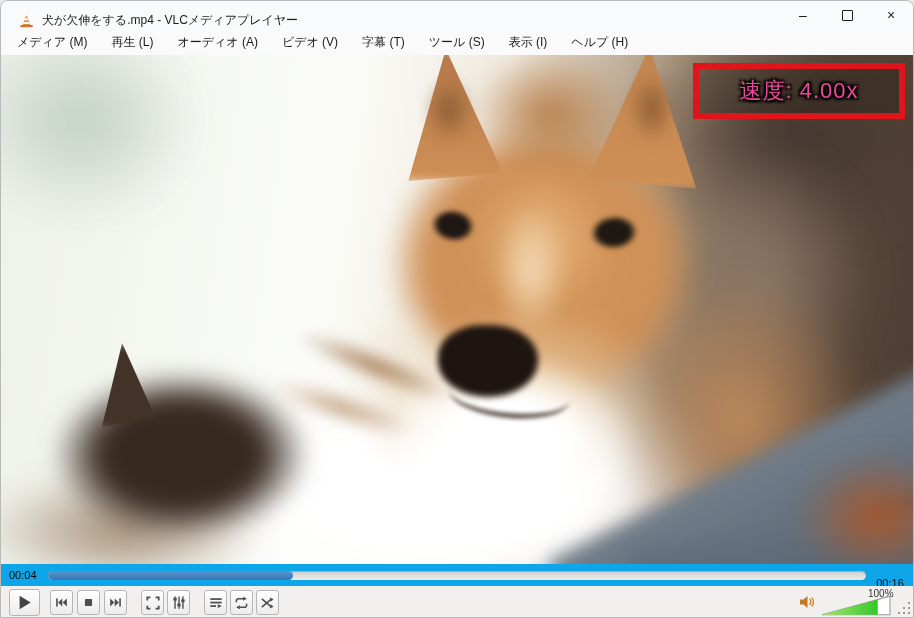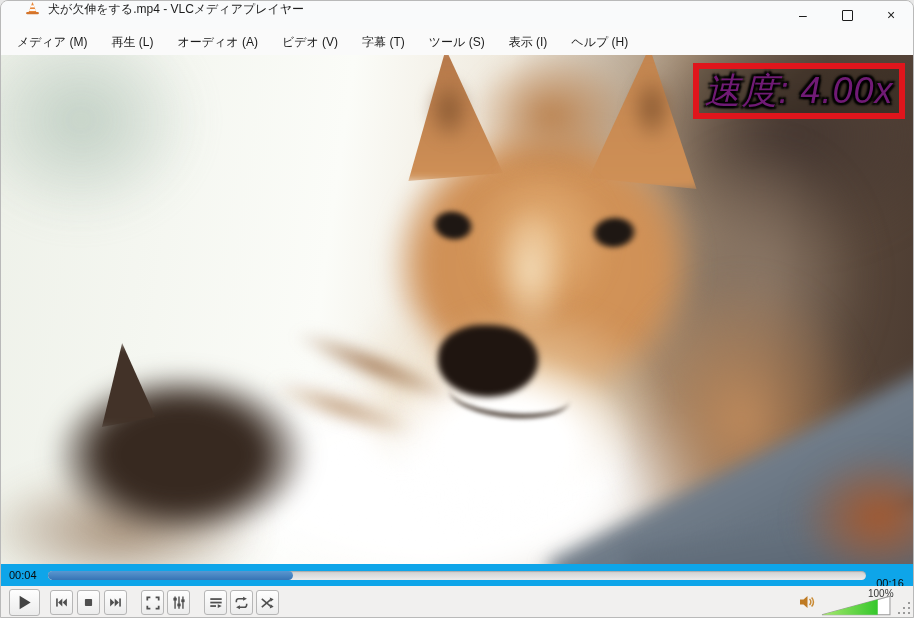--- a/index.html
+++ b/index.html
@@ -1,20 +1,20 @@
 <!DOCTYPE html>
 <html><head>
 <meta charset="utf-8">
 <style>
   html,body{margin:0;padding:0;background:#e8e8e8;font-family:"Liberation Sans","DejaVu Sans",sans-serif;}
   .window{position:relative;width:914px;height:618px;box-sizing:border-box;border:1px solid #b9b9b9;
     border-radius:8px 8px 0 0;background:#f1f0ef;overflow:hidden;}
   
   .titlebar{position:absolute;top:0;left:0;right:0;height:28px;background:#f9fafb;
-    display:flex;align-items:flex-start;padding-left:24px;box-sizing:border-box;}
+    display:flex;align-items:flex-end;padding-left:18px;box-sizing:border-box;}
   .cone{width:15px;height:15px;flex:0 0 auto;}
   .title{font-size:12px;color:#1c1c1c;margin-left:8px;white-space:nowrap;}
   .wincontrols{margin-left:auto;display:flex;height:100%;}
   .winbtn{width:44px;height:100%;display:flex;align-items:center;justify-content:center;
     font-size:14px;color:#1c1c1c;}
   .maxbox{width:9px;height:9px;border:1px solid #1c1c1c;border-radius:1px;}
   
   .menubar{position:absolute;top:28px;left:0;right:0;height:26px;background:#fafafa;
     display:flex;align-items:center;padding-left:4px;box-sizing:border-box;}
   .menuitem{font-size:12px;color:#1a1a1a;padding:4px 12px;white-space:nowrap;}
@@ -47,22 +47,22 @@
   .eyeR{left:589px;top:160px;width:48px;height:35px;border-radius:50%;background:radial-gradient(closest-side,#1e1713 65%,rgba(30,23,19,0));filter:blur(2px);transform:rotate(-4deg);}
   .nose{left:437px;top:270px;width:100px;height:72px;border-radius:48% 52% 55% 55%;background:#1f1510;filter:blur(3px);}
   .mouth{left:447px;top:316px;width:122px;height:42px;border-bottom:5px solid rgba(42,27,16,.78);border-radius:0 0 55% 65%;filter:blur(2px);transform:rotate(4deg);}
   .denimA{left:545px;top:395px;width:470px;height:112px;background:linear-gradient(#727e8b,#5f6b78);filter:blur(9px);transform:rotate(-27deg);}
   .denimB{left:630px;top:468px;width:340px;height:92px;background:linear-gradient(#66727f,#525e6b);filter:blur(9px);transform:rotate(-9deg);}
   .orangeBR{left:795px;top:398px;width:165px;height:128px;background:radial-gradient(closest-side,#a8582b,rgba(168,88,43,0));filter:blur(12px);}
   
   .osd-box{position:absolute;top:8px;right:8px;width:212px;height:56px;box-sizing:border-box;
     border:6px solid #e0151c;display:flex;align-items:center;justify-content:center;
     background:rgba(24,15,8,.30);}
-  .osd-text{font-size:36px;color:#701a75;letter-spacing:1px;
-    text-shadow:-2px -2px 2px #000,2px -2px 2px #000,-2px 2px 2px #000,2px 2px 2px #000,0 0 4px #000;font-style:italic;}
+  .osd-text{font-size:22px;color:#ec4899;letter-spacing:1px;
+    text-shadow:-2px -2px 2px #000,2px -2px 2px #000,-2px 2px 2px #000,2px 2px 2px #000,0 0 4px #000;}
   
   .seekrow{position:absolute;top:563px;left:0;right:0;height:22px;background:#0ea5e9;
     display:flex;align-items:center;padding:0 8px;box-sizing:border-box;gap:9px;}
   .time{font-size:11px;color:#0a0a0a;min-width:30px;}
   .time.right{text-align:center;margin-top:16px;}
   .track{flex:1;height:9px;border-radius:5px;background:linear-gradient(#cfcfcf,#ececec);
     box-shadow:inset 0 1px 1px rgba(0,0,0,.18);position:relative;overflow:hidden;}
   .fill{height:100%;border-radius:5px;background:linear-gradient(#5a97d0,#3674b5);}
   
   .controlsrow{position:absolute;top:585px;left:0;right:0;bottom:0;background:#f1f0ef;}

